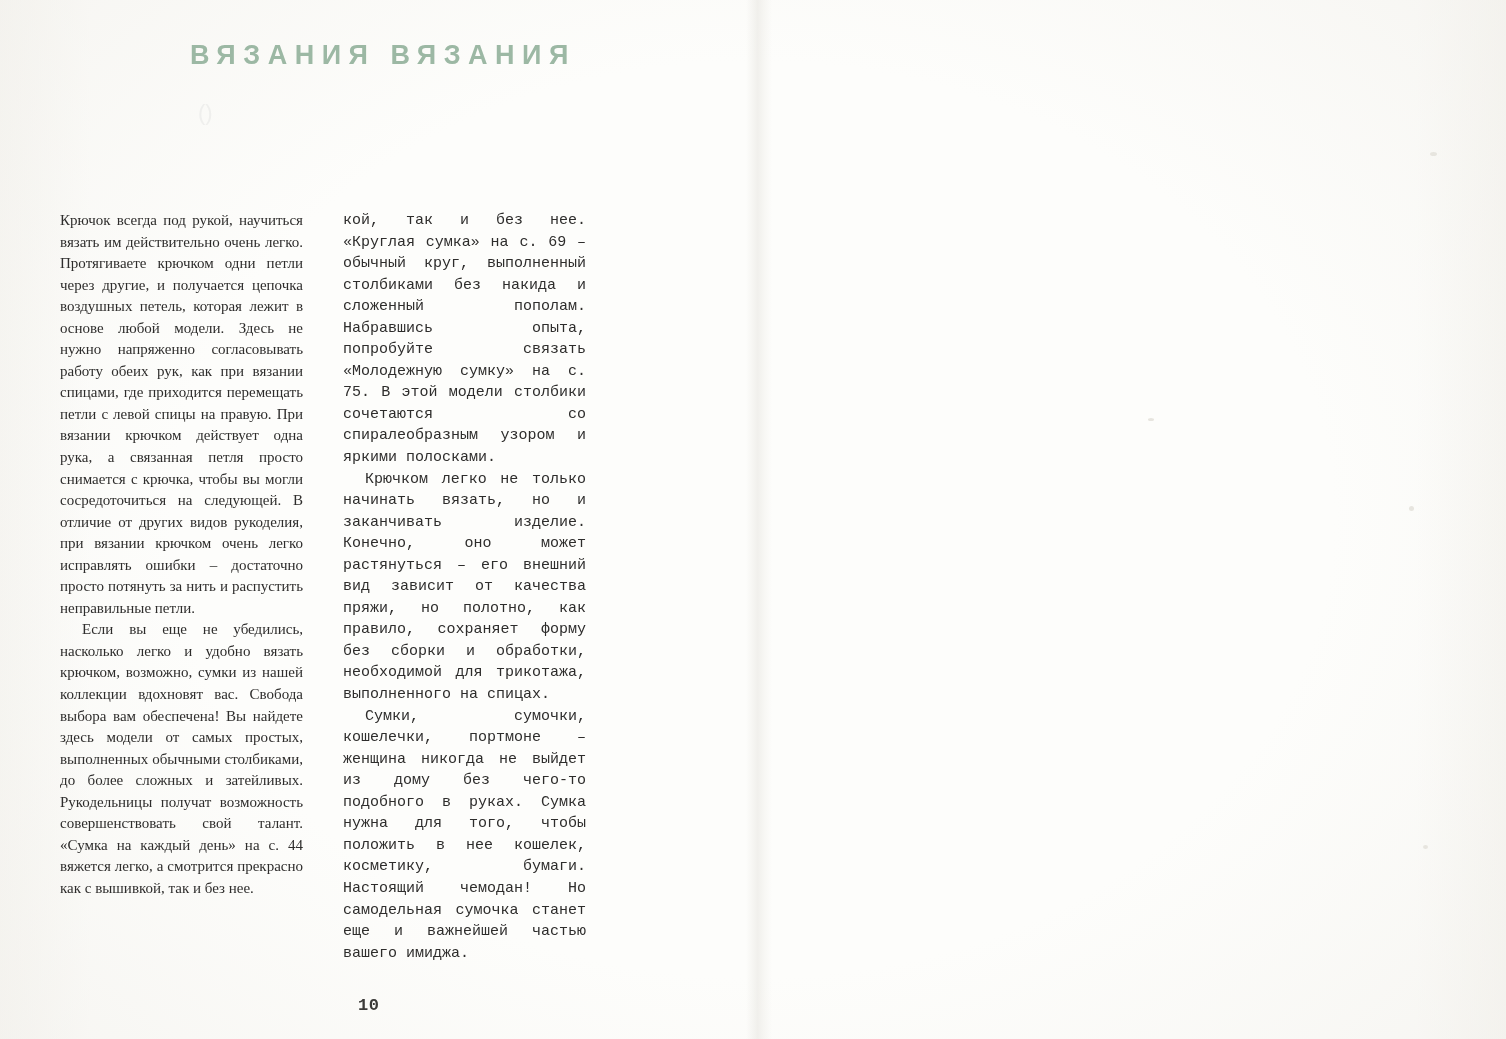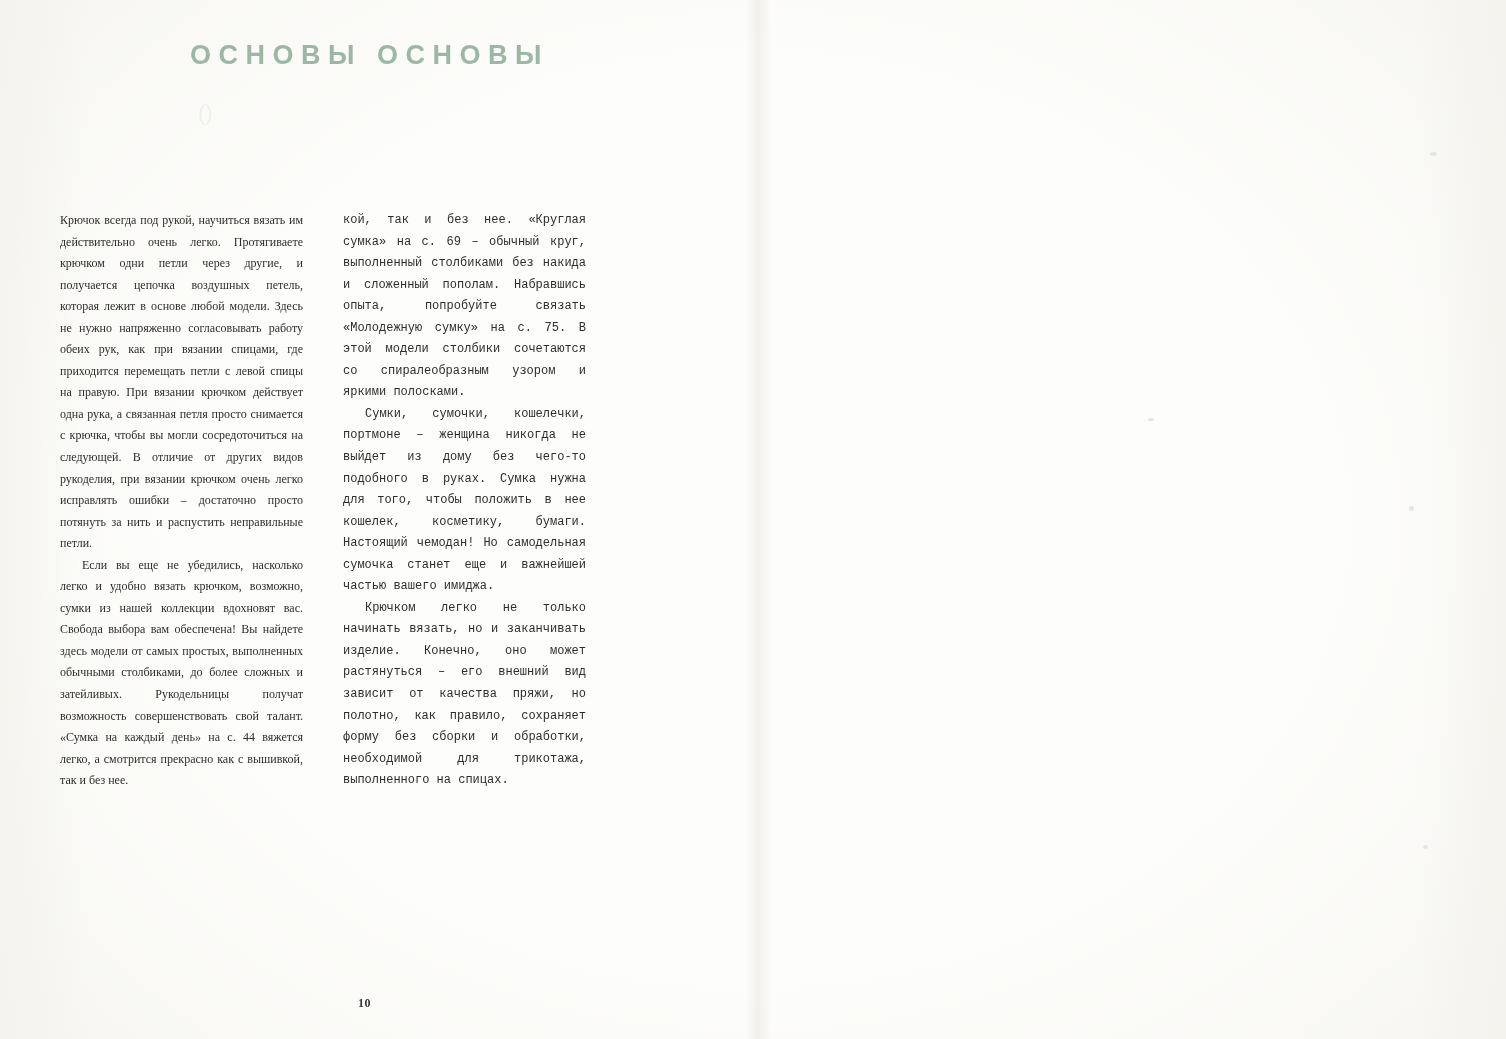--- a/index.html
+++ b/index.html
@@ -67,39 +67,39 @@
     font-family: "Liberation Sans", "DejaVu Sans", sans-serif;
     font-size: 22px;
   }
 
   
   .col {
     position: absolute;
     text-align: justify;
     text-justify: inter-word;
     color: #2e2d2c;
-    font-size: 12px;
+    font-size: 15px;
     line-height: 21.55px;
     hyphens: manual;
   }
   .col p {
     margin: 0;
     text-indent: 22px;
   }
   .col p.noindent { text-indent: 0; }
 
   
   #l-col1 { left: 60px;  top: 210px; width: 243px; }
   #l-col2 { left: 343px; top: 210px; width: 243px; font-family: Liberation Mono, monospace; }
 
   
   .folio {
     position: absolute;
-    font-family: Liberation Serif, serif;
-    font-size: 12px;
+    font-family: Liberation Mono, monospace;
+    font-size: 17px;
     font-weight: bold;
     color: #3b3a38;
     letter-spacing: 0.5px;
   }
   #folio-left  { left: 358px;  top: 996px; }
 
   
   .speck {
     position: absolute;
     background: #e7e5df;
@@ -110,33 +110,33 @@
 </head>
 <body>
 
 <div id="scan">
 
   <div id="paper-tone"></div>
   <div id="gutter-shadow"></div>
 
   <div class="page" id="page-left">
 
-    <div class="page-title">ОСНОВЫ ОСНОВЫ</div>
+    <div class="page-title">ВЯЗАНИЯ ВЯЗАНИЯ</div>
 
     <div class="title-smudge">()</div>
 
     <div class="col" id="l-col1">
       <p class="noindent">Крючок всегда под рукой, научиться вязать им действительно очень легко. Протягиваете крючком одни петли через другие, и получается цепочка воздушных петель, которая лежит в основе любой модели. Здесь не нужно напряженно согласовывать работу обеих рук, как при вязании спицами, где приходится перемещать петли с левой спицы на правую. При вязании крючком действует одна рука, а связанная петля просто снимается с крючка, чтобы вы могли сосредоточиться на следующей. В отличие от других видов рукоделия, при вязании крючком очень легко исправлять ошибки – достаточно просто потянуть за нить и распустить неправильные петли.</p>
       <p>Если вы еще не убедились, насколько легко и удобно вязать крючком, возможно, сумки из нашей коллекции вдохновят вас. Свобода выбора вам обеспечена! Вы найдете здесь модели от самых простых, выполненных обычными столбиками, до более сложных и затейливых. Рукодельницы получат возможность совершенствовать свой талант. «Сумка на каждый день» на с. 44 вяжется легко, а смотрится прекрасно как с вышивкой, так и без нее.</p>
     </div>
 
     <div class="col" id="l-col2">
       <p class="noindent">кой, так и без нее. «Круглая сумка» на с. 69 – обычный круг, выполненный столбиками без накида и сложенный пополам. Набравшись опыта, попробуйте связать «Молодежную сумку» на с. 75. В этой модели столбики сочетаются со спиралеобразным узором и яркими полосками.</p>
+      <p>Крючком легко не только начинать вязать, но и заканчивать изделие. Конечно, оно может растянуться – его внешний вид зависит от качества пряжи, но полотно, как правило, сохраняет форму без сборки и обработки, необходимой для трикотажа, выполненного на спицах.</p>
       <p>Сумки, сумочки, кошелечки, портмоне – женщина никогда не выйдет из дому без чего-то подобного в руках. Сумка нужна для того, чтобы положить в нее кошелек, косметику, бумаги. Настоящий чемодан! Но самодельная сумочка станет еще и важнейшей частью вашего имиджа.</p>
-      <p>Крючком легко не только начинать вязать, но и заканчивать изделие. Конечно, оно может растянуться – его внешний вид зависит от качества пряжи, но полотно, как правило, сохраняет форму без сборки и обработки, необходимой для трикотажа, выполненного на спицах.</p>
     </div>
 
     <div class="folio" id="folio-left">10</div>
   </div>
 
   <div class="page" id="page-right">
 
     
 
     

